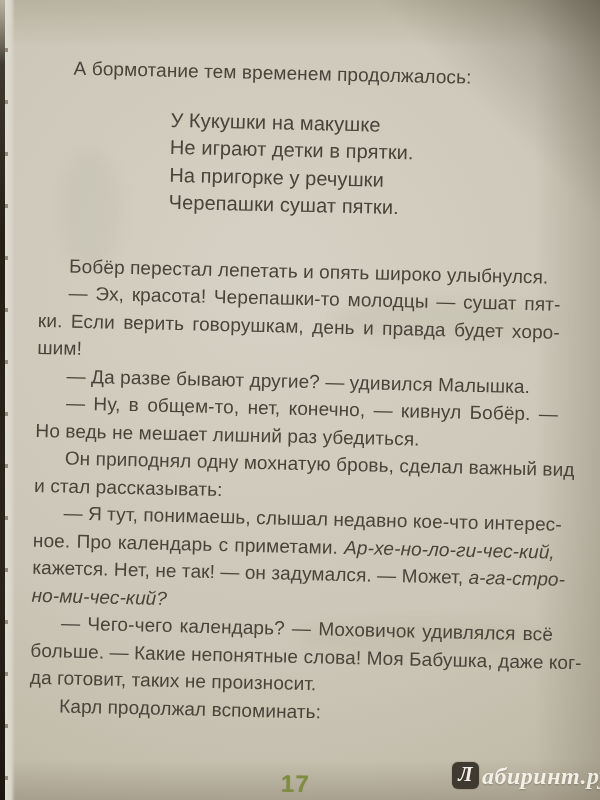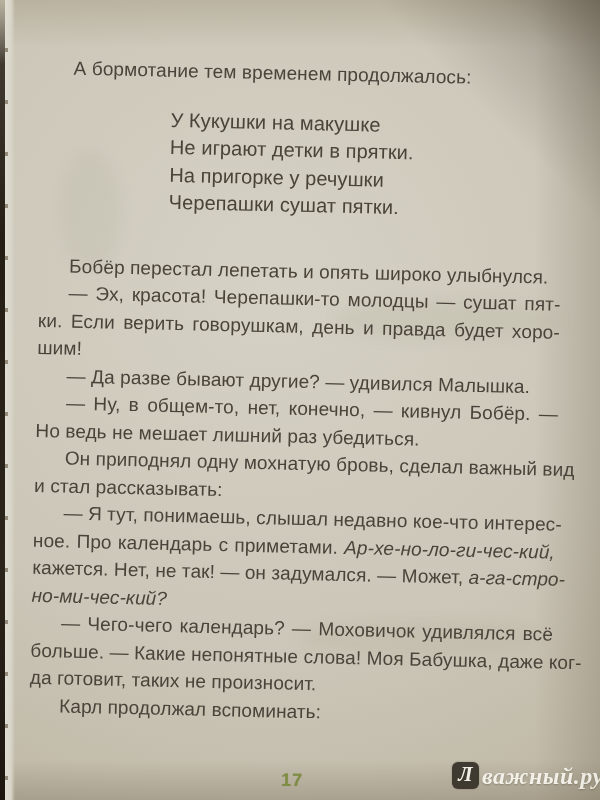--- a/index.html
+++ b/index.html
@@ -51,21 +51,21 @@
   .line.poem{padding-left:128px;font-size:20px;}
   .line.j{text-align:justify;text-align-last:justify;}
   .line.gap-sm{margin-top:22px;}
   .line.gap-md{margin-top:38px;}
   .it{font-style:italic;}
 
   .page-number{
     position:absolute;left:281px;top:770px;
     transform:rotate(1deg);
     color:var(--c-page_number);
-    font-size:18px;font-weight:bold;letter-spacing:1px;
+    font-size:24px;font-weight:bold;letter-spacing:1px;
     text-shadow:0 0 1px rgba(100,110,50,0.4);
   }
   .watermark{
     position:absolute;left:452px;top:762px;
     display:flex;align-items:center;gap:3px;
     font-family:"Liberation Serif","DejaVu Serif",serif;
     opacity:0.95;
   }
   .wm-badge{
     width:27px;height:27px;border-radius:6px;
@@ -116,15 +116,15 @@
       <div class="line cont"><span>да готовит, таких не произносит.</span></div>
       <div class="line first"><span>Карл продолжал вспоминать:</span></div>
     </div>
 
   <div class="page-number">17</div>
 
   <div class="watermark">
     <span class="wm-badge">
         <span>Л</span>
       </span>
-    <span class="wm-text"><span>важный</span><span class="wm-suffix">.ру</span></span>
+    <span class="wm-text"><span>абиринт</span><span class="wm-suffix">.ру</span></span>
   </div>
 </div>
 
 </body></html>

